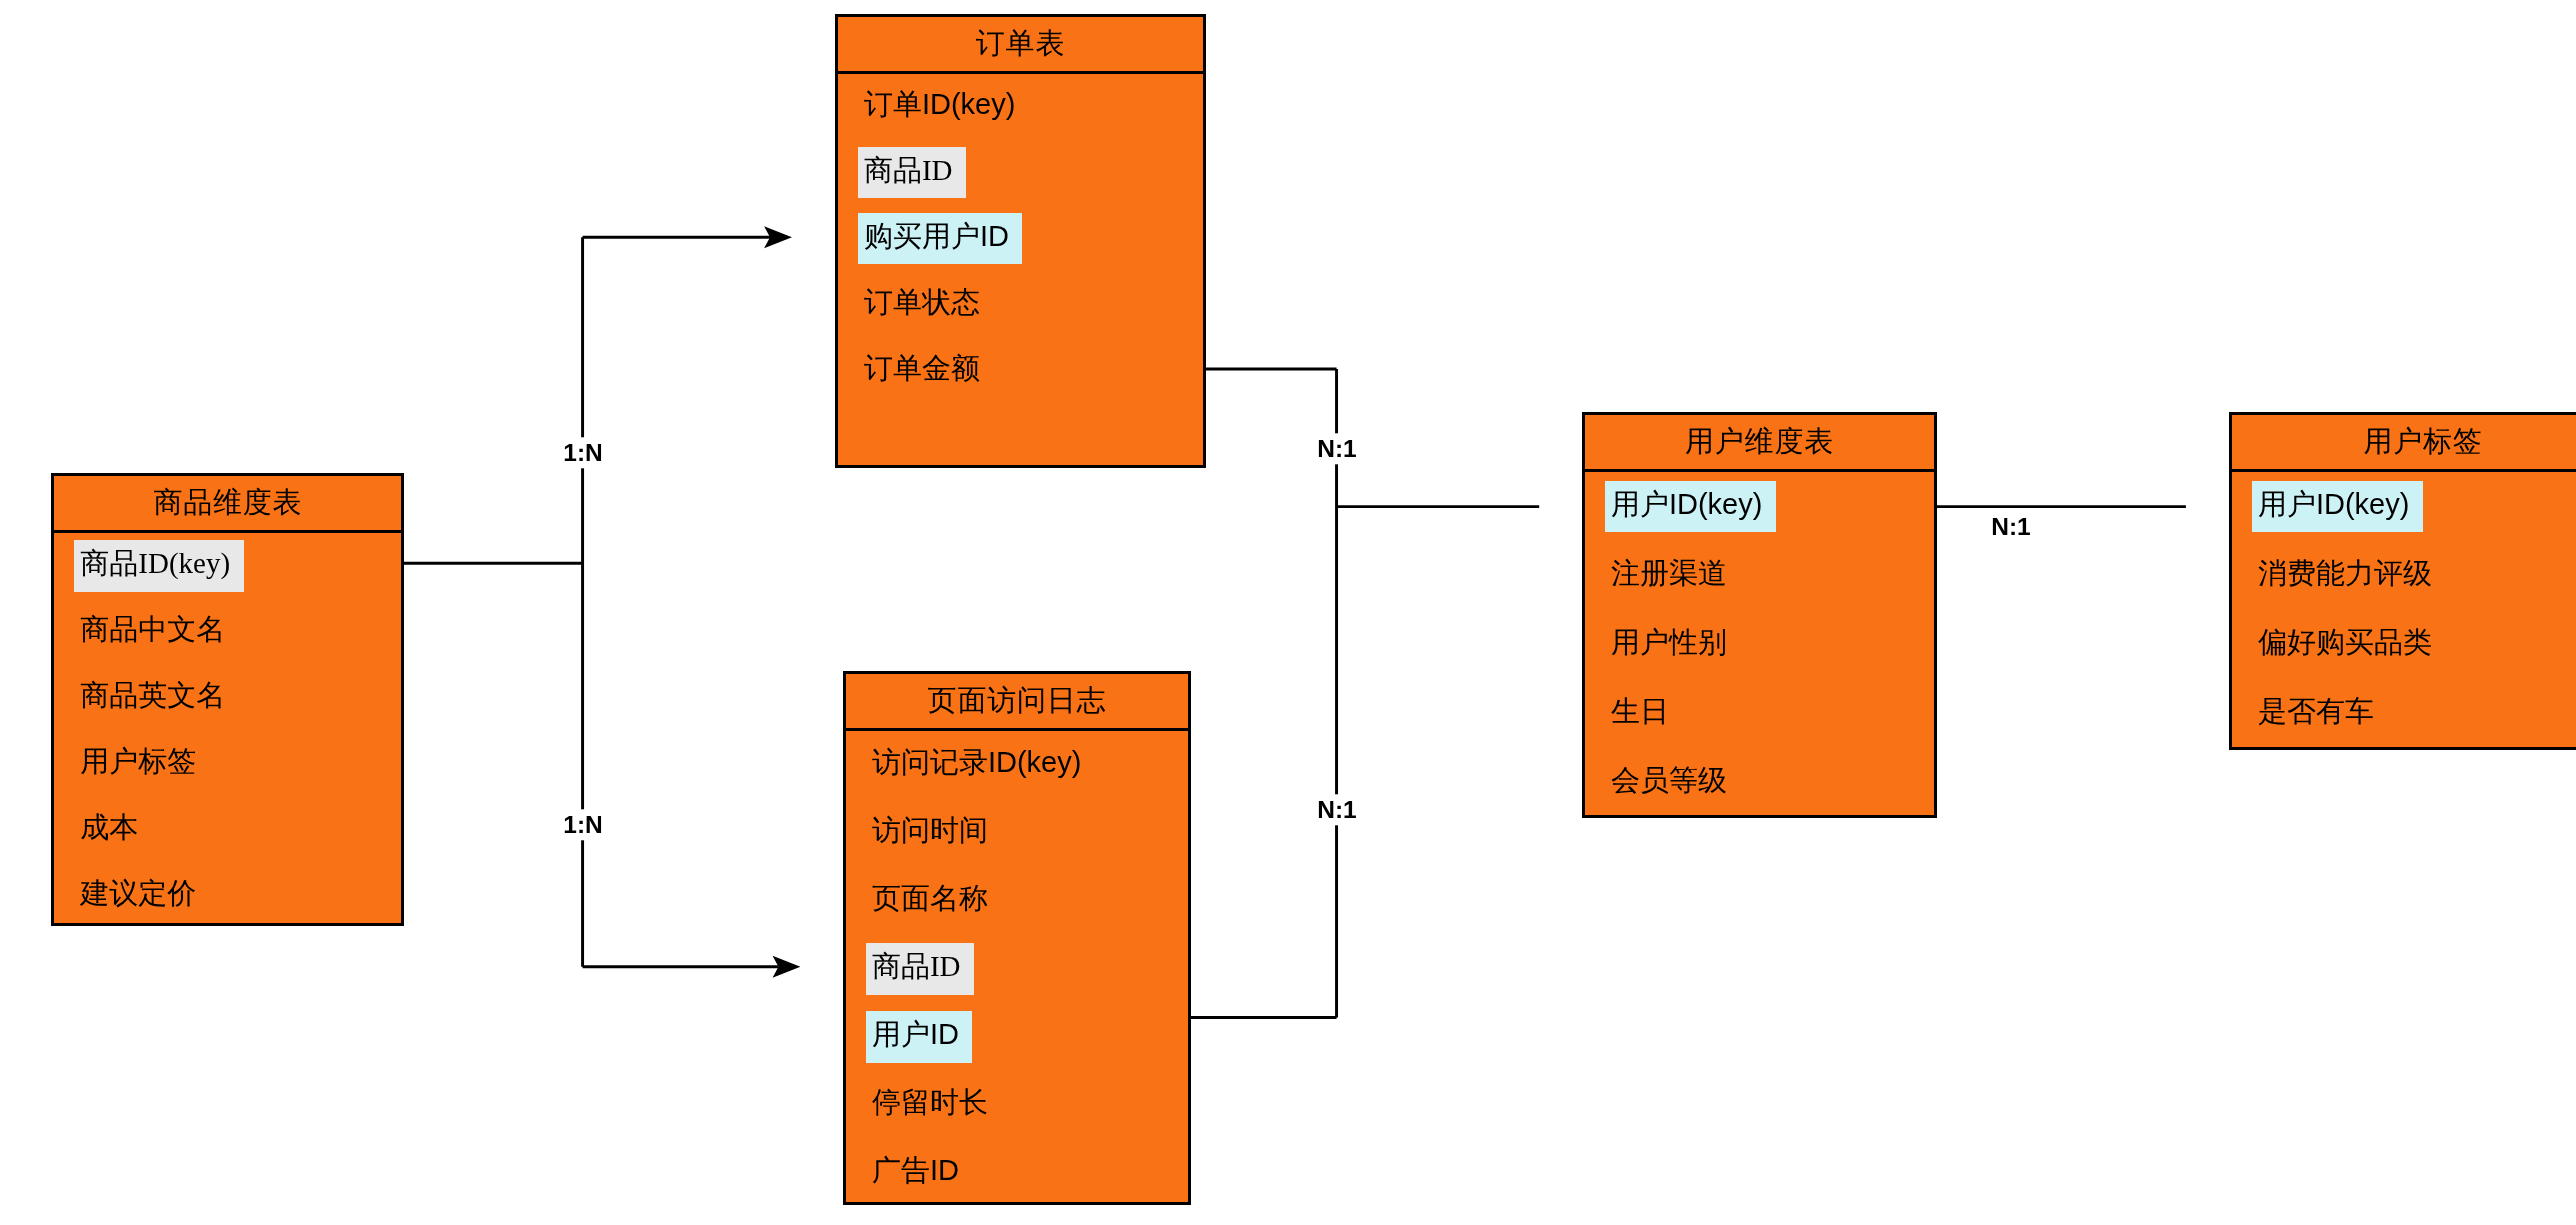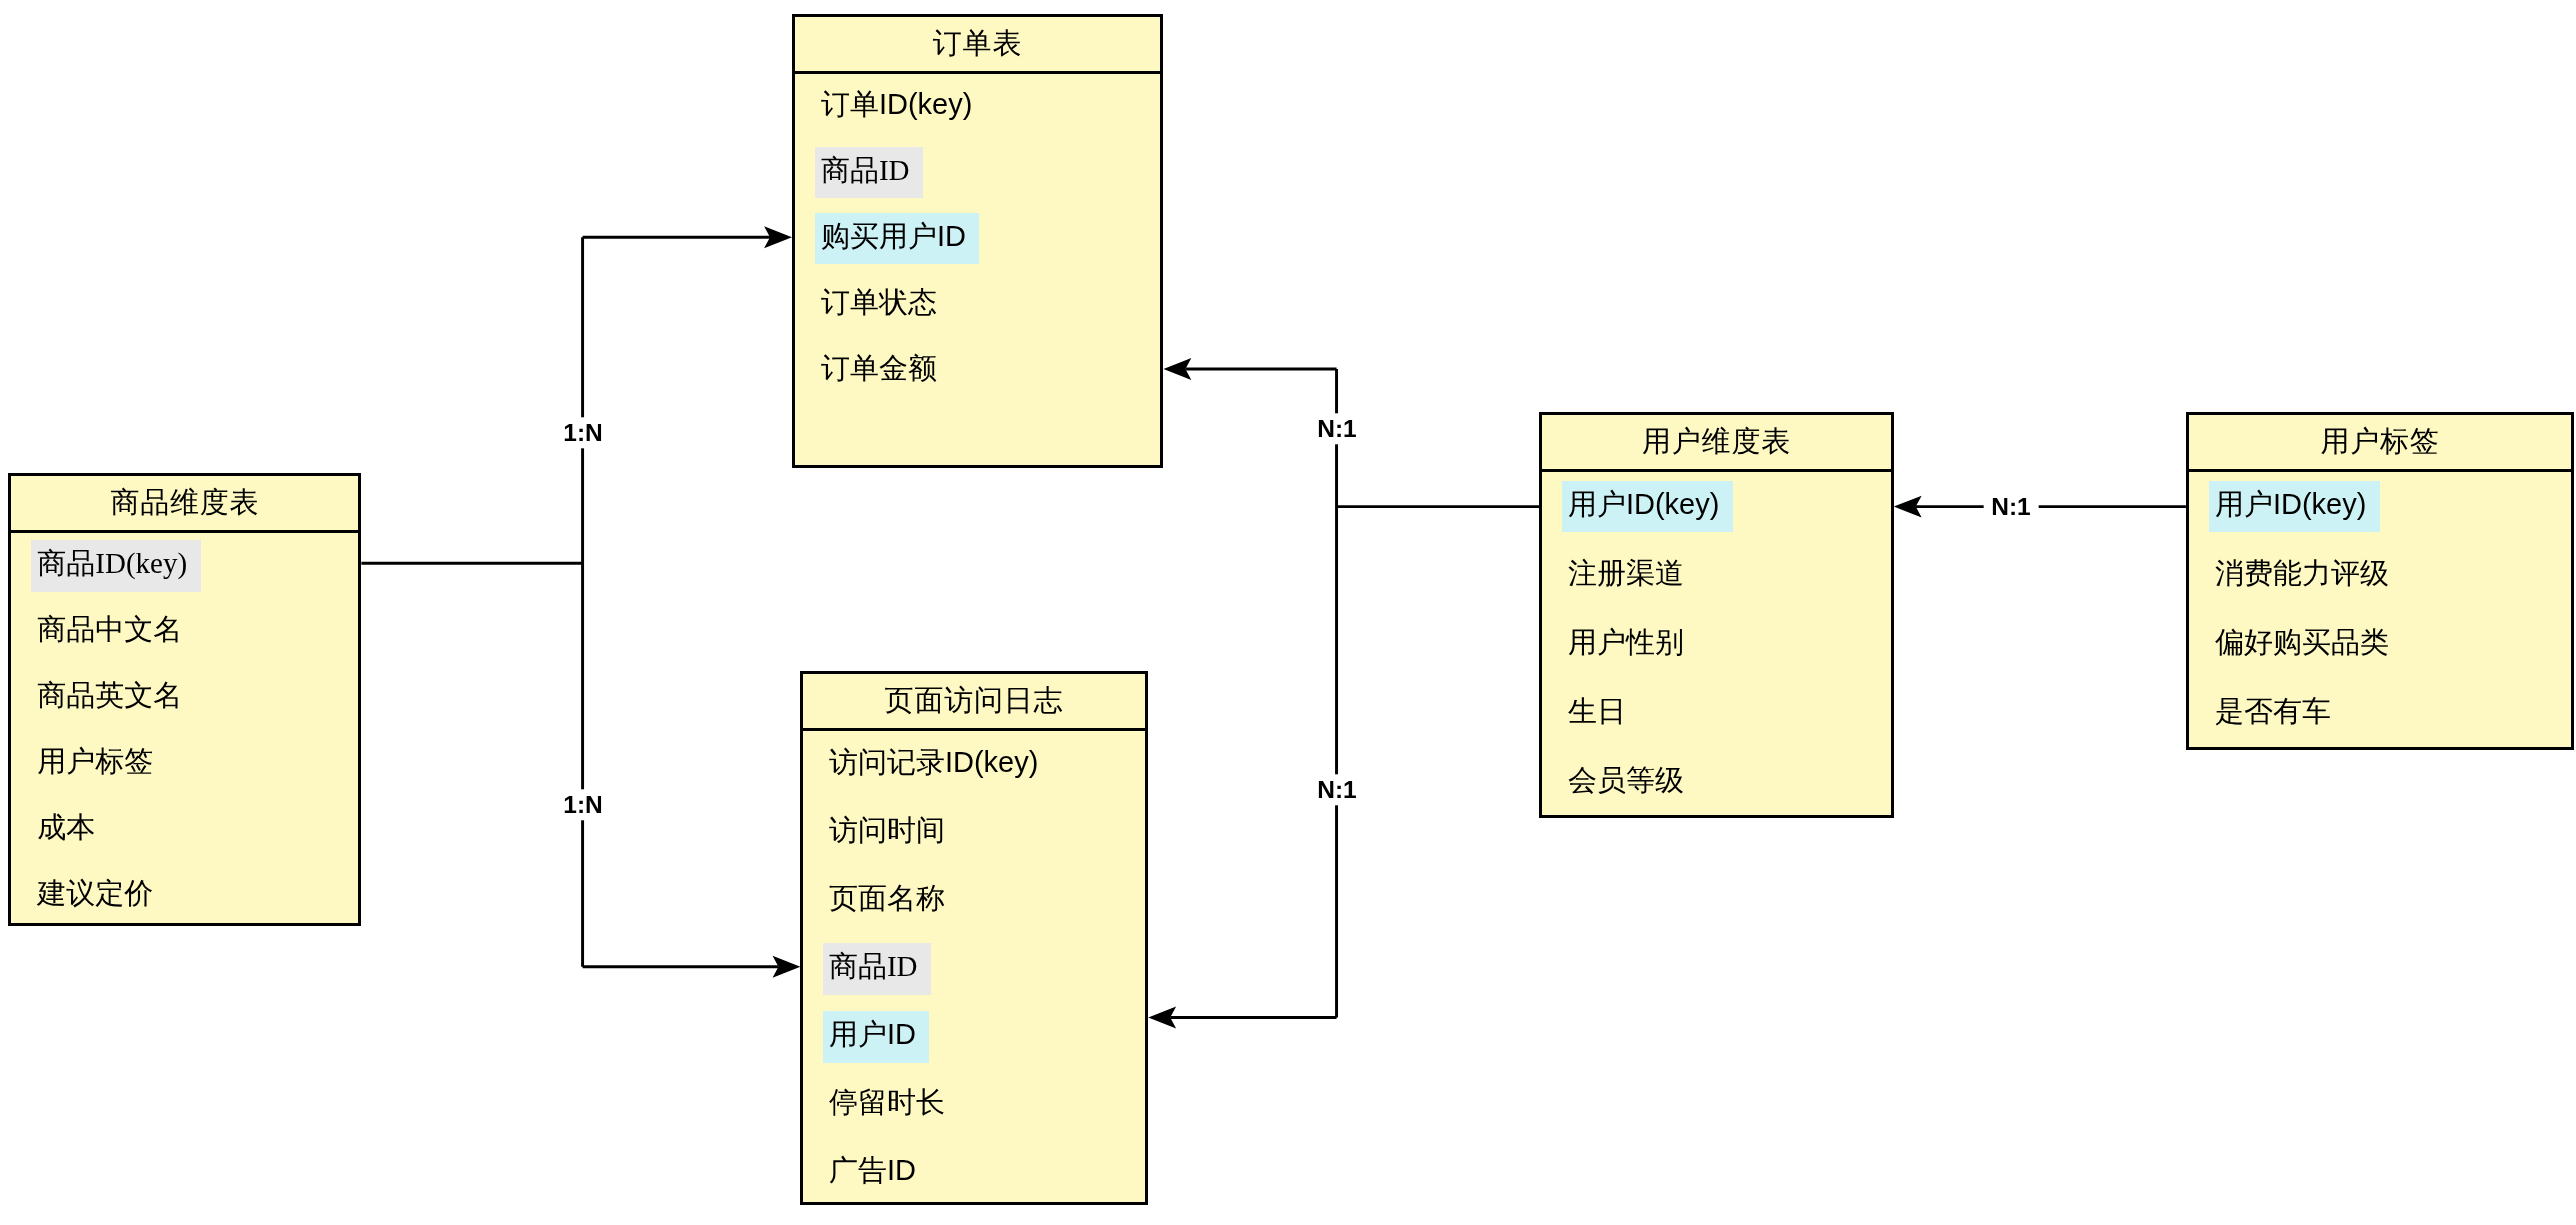--- a/index.html
+++ b/index.html
@@ -24,22 +24,23 @@
     width: 2576px; height: 1226px;
   }
   .connector-layer line {
     stroke: var(--line, #000000);
     stroke-width: 3.5;
   }
   .arrowhead { fill: var(--line, #000000); }
 
   .entity {
     position: absolute;
-    background: #fef9c3;
+    background: #f97316;
     border: 3.4px solid var(--line, #000000);
+    margin-left: 43px;
   }
   .entity-title {
     height: 57px;
     border-bottom: 3.4px solid var(--line, #000000);
     display: flex;
     align-items: center;
     justify-content: center;
     font-size: 29px;
     font-weight: 500;
     color: #000000;
@@ -64,20 +65,21 @@
 
   .rel-label {
     position: absolute;
     transform: translate(-50%, -50%);
     background: #ffffff;
     padding: 1.7px 7.6px;
     font-size: 24.5px;
     font-weight: 600;
     color: #000000;
     white-space: nowrap;
+    margin-top: 20px;
   }
 </style>
 </head>
 <body>
 
 <div class="canvas">
 
   <svg class="connector-layer" width="2576" height="1226" viewBox="0 0 3051 1452" xmlns="http://www.w3.org/2000/svg">
 
     <line x1="428" y1="667" x2="690" y2="667"></line>

